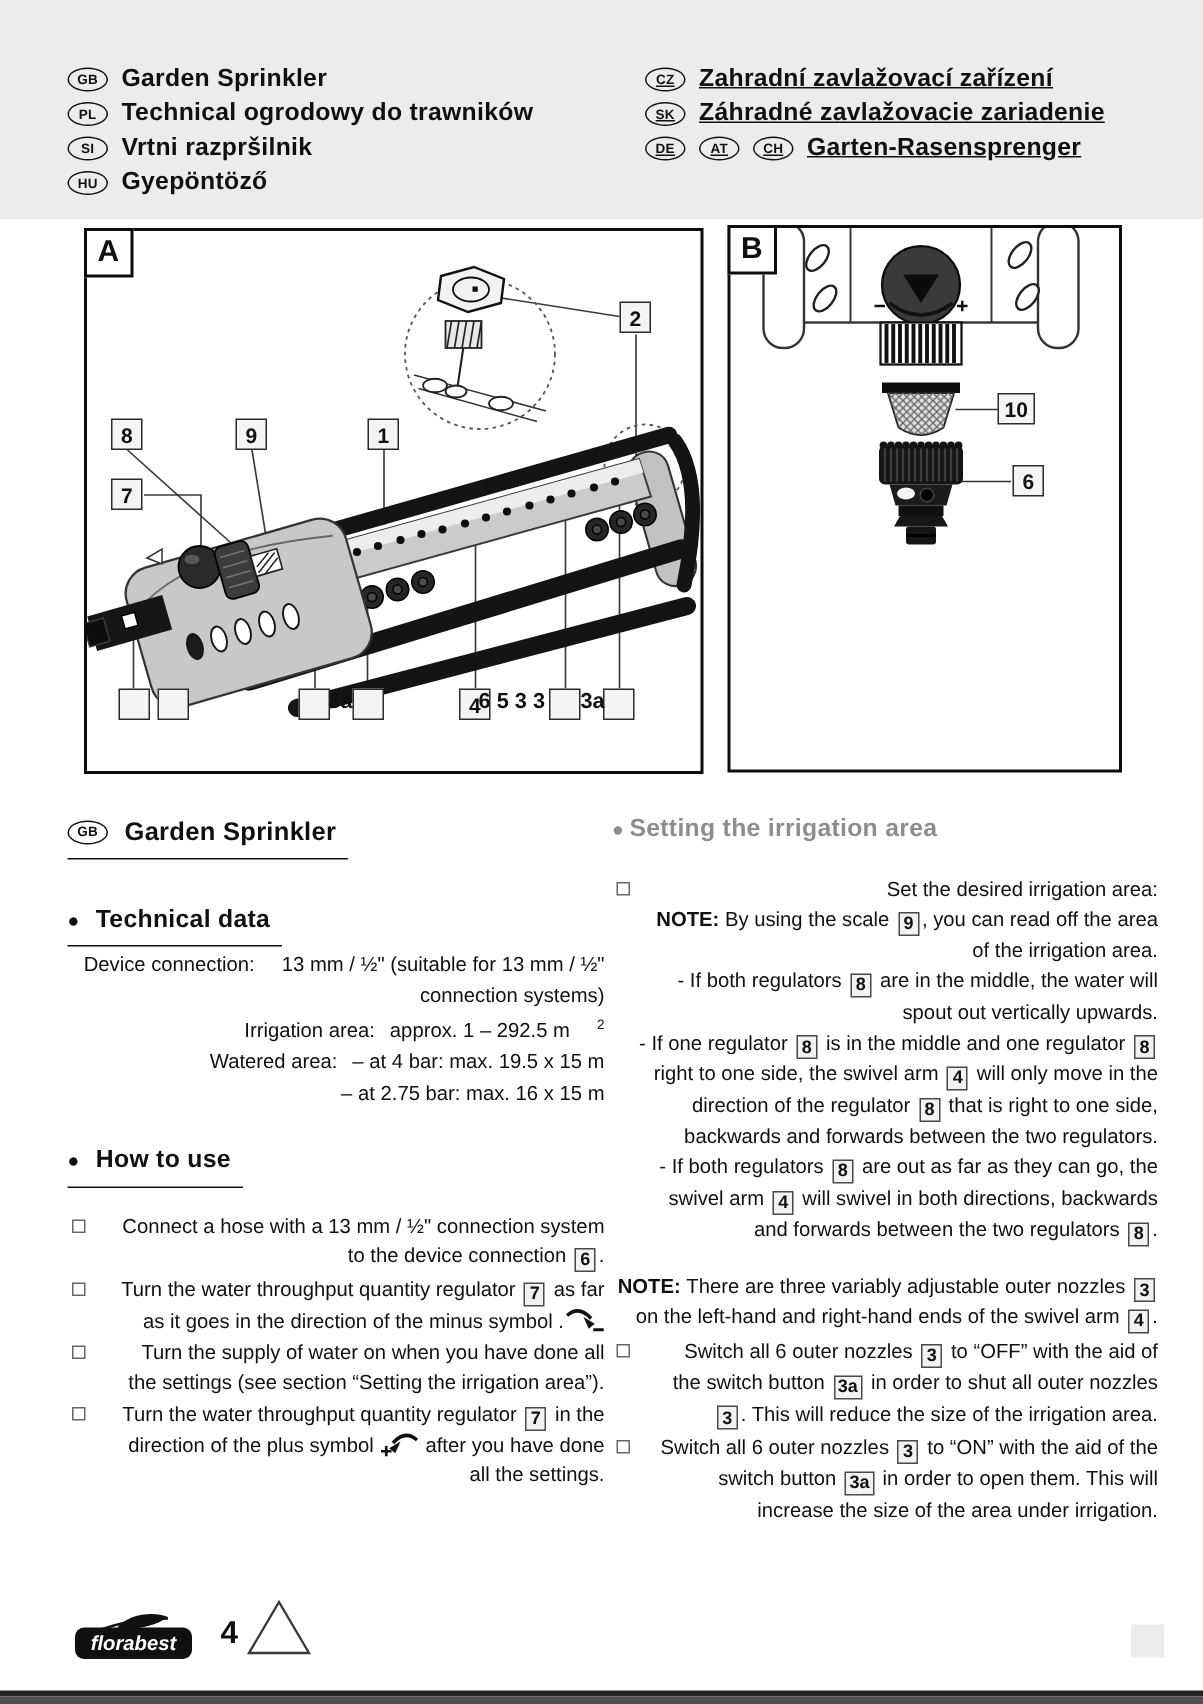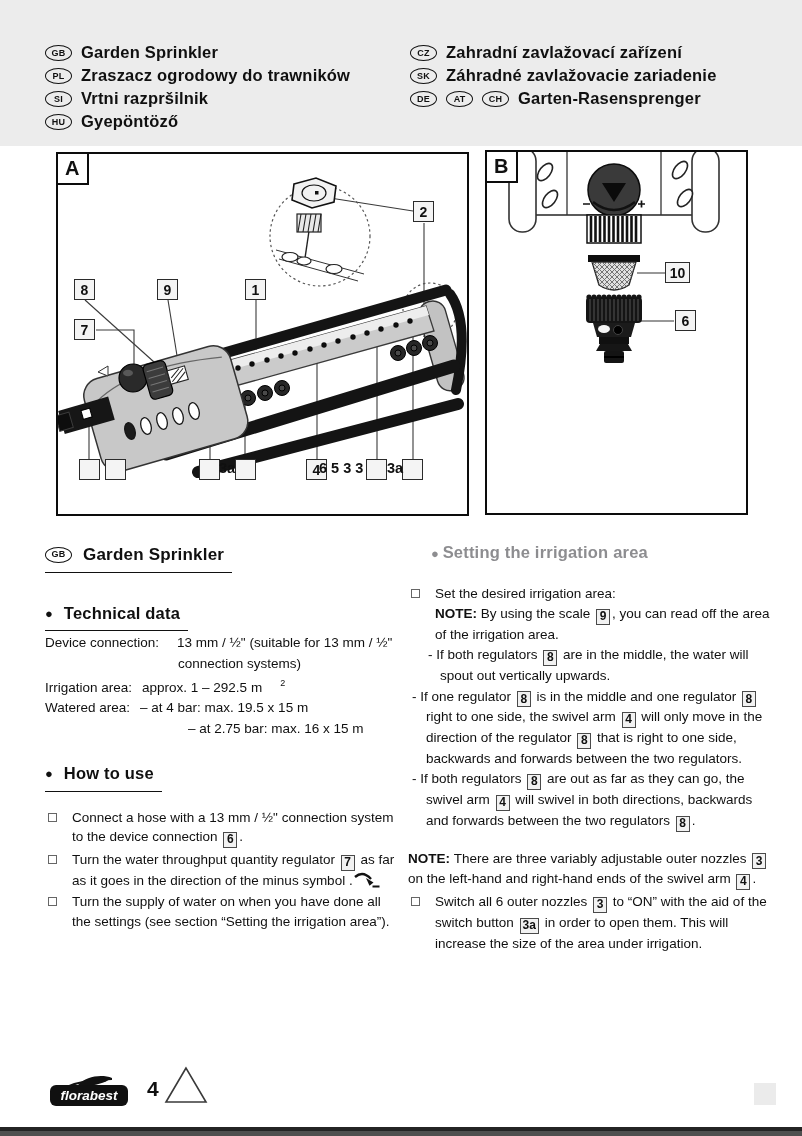--- a/index.html
+++ b/index.html
@@ -2,21 +2,21 @@
 <html><head>
 <meta charset="utf-8">
 <style>
   html,body{margin:0;padding:0;}
   body{width:802px;height:1136px;position:relative;background:#ffffff;overflow:hidden;
        font-family:"Liberation Sans",sans-serif;color:#101010;}
   .band{position:absolute;left:0;top:0;width:802px;height:146px;background:#ececec;}
   
   .hdr{position:absolute;}
   #hdr-left{left:45px;top:41px;}
-  #hdr-right{left:410px;top:41px;}
+  #hdr-right{left:430px;top:41px;text-decoration:underline;}
   .hrow{display:flex;align-items:center;gap:9px;height:23px;}
   .badge{display:inline-flex;align-items:center;justify-content:center;min-width:27px;height:16px;
          border:1.7px solid #101010;border-radius:50%;font-size:9px;font-weight:bold;
          letter-spacing:.2px;padding:0 2px;box-sizing:border-box;background:transparent;flex:0 0 auto;}
   .h-title{font-weight:bold;font-size:16.5px;letter-spacing:.2px;white-space:nowrap;}
   
   .fig{position:absolute;background:#fff;border:2.2px solid #0c0c0c;}
   #fig-a{left:56px;top:152px;width:409px;height:360px;}
   #fig-b{left:485px;top:150px;width:259px;height:361px;}
   .fig-label{position:absolute;left:-2.2px;top:-2.2px;width:29px;height:29px;border:2.2px solid #0c0c0c;
@@ -34,55 +34,55 @@
   #col-right{left:408px;top:543px;width:364px;}
   .underlined{border-bottom:1.7px solid #111;padding-bottom:7px;display:inline-flex;
               align-items:center;gap:11px;padding-right:8px;}
   .h-title.big{font-size:17px;}
   .dot{font-size:13px;line-height:1;}
   .sec-title{font-weight:bold;font-size:16.5px;letter-spacing:.2px;}
   .sec-head{margin-top:31px;}
   .sec-head.htu{margin-top:26px;}
   .tech{margin-top:2px;}
   .list{margin-top:16px;}
-  .p{margin-top:1px;}
+  .p{margin-top:1px;text-align:right;}
   .p-bullet{position:relative;padding-left:27px;margin-top:2px;}
   .sq{position:absolute;left:3px;top:5px;width:7px;height:7px;border:1.3px solid #666;background:#fff;}
   .p-ind{margin-left:27px;}
   .p-dash{margin-left:4px;padding-left:14px;text-indent:-14px;}
   .p-dash2{margin-left:20px;padding-left:12px;text-indent:-12px;}
   .p-note{margin-top:17px;}
   .ref{display:inline-flex;align-items:center;justify-content:center;min-width:14px;height:16px;
        padding:0 2px;border:1.2px solid #4a4a4a;background:#f2f2f2;font-weight:bold;font-size:12px;
        margin:0 2px;vertical-align:-2px;box-sizing:border-box;text-indent:0;}
   sup{font-size:9px;}
   b{font-weight:bold;}
   .icn svg{vertical-align:-3px;}
-  .gray-head{color:#8d8d90;margin-bottom:20px;margin-left:23px;}
+  .gray-head{color:#8d8d90;margin-bottom:20px;}
   .gray-head .sec-title{color:#8d8d90;}
   
   #brand{position:absolute;left:46px;top:1074px;}
   #pagenum{position:absolute;left:147px;top:1077px;font-weight:bold;font-size:21px;}
   #tri{position:absolute;left:163px;top:1064px;}
   .graysq{position:absolute;left:754px;top:1083px;width:22px;height:22px;background:#ebebeb;}
   .edge1{position:absolute;left:0;top:1127px;width:802px;height:4px;background:#242424;}
   .edge2{position:absolute;left:0;top:1131px;width:802px;height:5px;background:#4f4f4f;}
 </style>
 </head>
 <body>
 
 <div class="band"></div>
 <div id="hdr-left" class="hdr">
     <div class="hrow">
       <span class="badge">GB</span>
       <span class="h-title">Garden Sprinkler</span>
     </div>
     <div class="hrow">
       <span class="badge">PL</span>
-      <span class="h-title">Zraszacz ogrodowy do trawników</span>
+      <span class="h-title">Technical ogrodowy do trawników</span>
     </div>
     <div class="hrow">
       <span class="badge">SI</span>
       <span class="h-title">Vrtni razpršilnik</span>
     </div>
     <div class="hrow">
       <span class="badge">HU</span>
       <span class="h-title">Gyepöntöző</span>
     </div>
   </div>
@@ -342,35 +342,41 @@
     </span>
   </div>
   <div class="list">
       <div class="p p-bullet"><span class="sq"></span>Connect a hose with a 13 mm / ½" connection system to the device connection <span class="ref">6</span>.</div>
       <div class="p p-bullet"><span class="sq"></span>Turn the water throughput quantity regulator <span class="ref">7</span> as far as it goes in the direction of the minus symbol .<span class="icn"><svg width="27" height="16" viewBox="0 0 27 16">
             <path d="M2,5 Q10,-2 18,7" fill="none" stroke="#111" stroke-width="2.4"></path>
             <path d="M20.5,10.5 L13,6 L16.5,13.8 Z" fill="#111"></path>
             <rect x="19.5" y="13.5" width="7" height="2" fill="#111"></rect>
           </svg></span></div>
       <div class="p p-bullet"><span class="sq"></span>Turn the supply of water on when you have done all the settings (see section “Setting the irrigation area”).</div>
+      <div class="p p-bullet"><span class="sq"></span>Turn the water throughput quantity regulator <span class="ref">7</span> in the direction of the plus symbol <span class="icn"><svg width="27" height="16" viewBox="0 0 27 16">
+            <path d="M25,5 Q17,-2 9,7" fill="none" stroke="#111" stroke-width="2.4"></path>
+            <path d="M6.5,10.5 L14,6 L10.5,13.8 Z" fill="#111"></path>
+            <path d="M1,12.5 h7 M4.5,9 v7" stroke="#111" stroke-width="1.8" fill="none"></path>
+          </svg></span> after you have done all the settings.</div>
     </div>
 </div>
 
 <div id="col-right" class="col">
   <div class="gray-head">
     <span class="dot">●</span>
     <span class="sec-title">Setting the irrigation area</span>
   </div>
   <div class="list">
       <div class="p p-bullet"><span class="sq"></span>Set the desired irrigation area:</div>
       <div class="p p-ind"><b>NOTE: </b>By using the scale <span class="ref">9</span>, you can read off the area of the irrigation area.</div>
       <div class="p p-dash2">-  If both regulators <span class="ref">8</span> are in the middle, the water will spout out vertically upwards.</div>
       <div class="p p-dash">-  If one regulator <span class="ref">8</span> is in the middle and one regulator <span class="ref">8</span> right to one side, the swivel arm <span class="ref">4</span> will only move in the direction of the regulator <span class="ref">8</span> that is right to one side, backwards and forwards between the two regulators.</div>
       <div class="p p-dash">-  If both regulators <span class="ref">8</span> are out as far as they can go, the swivel arm <span class="ref">4</span> will swivel in both directions, backwards and forwards between the two regulators <span class="ref">8</span>.</div>
       <div class="p p-note"><b>NOTE: </b>There are three variably adjustable outer nozzles <span class="ref">3</span> on the left-hand and right-hand ends of the swivel arm <span class="ref">4</span>.</div>
+      <div class="p p-bullet"><span class="sq"></span>Switch all 6 outer nozzles <span class="ref">3</span> to “OFF” with the aid of the switch button <span class="ref">3a</span> in order to shut all outer nozzles <span class="ref">3</span>. This will reduce the size of the irrigation area.</div>
       <div class="p p-bullet"><span class="sq"></span>Switch all 6 outer nozzles <span class="ref">3</span> to “ON” with the aid of the switch button <span class="ref">3a</span> in order to open them. This will increase the size of the area under irrigation.</div>
     </div>
 </div>
 
 <svg id="brand" width="86" height="34" viewBox="0 0 86 34">
   <path d="M20,13 Q40,5 66,5" stroke="#111" stroke-width="1.8" fill="none"></path>
   <path d="M32,11 C40,2 56,0 66,4 C56,11 42,13 32,11 Z" fill="#111"></path>
   <rect x="4" y="11" width="78" height="21" rx="6" fill="#101010"></rect>
   <text x="43" y="26" text-anchor="middle" font-family="Liberation Sans, sans-serif" font-style="italic" font-weight="bold" font-size="13.5" fill="#ffffff">florabest</text>
 </svg>

